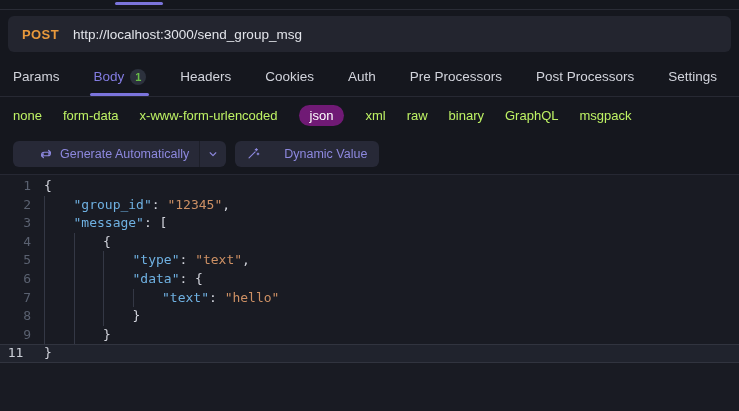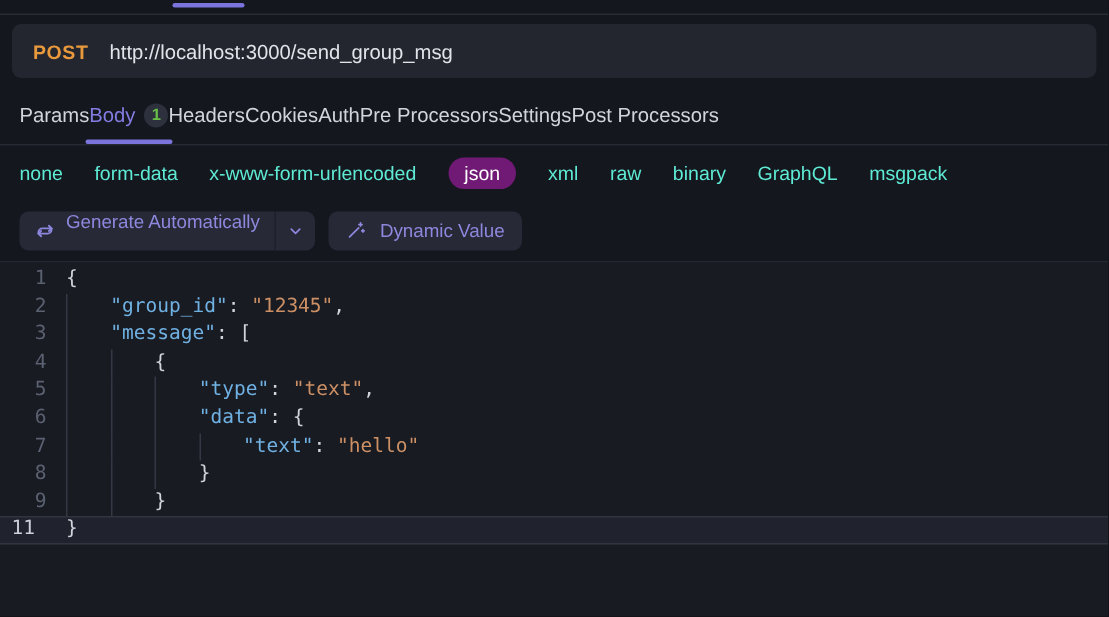--- a/index.html
+++ b/index.html
@@ -15,41 +15,41 @@
   
   .url-row { padding:6px 8px 5px 8px; flex:none; }
   .url-bar {
     height:36px; background:#23252f; border-radius:6px; display:flex; align-items:center;
     padding:0 14px; gap:14px; cursor:text;
   }
   .method { color:#e8993c; font-weight:bold; font-size:13px; letter-spacing:.4px; cursor:pointer; }
   .url { color:#e2e4ea; font-size:13.5px; }
   
   .tabs {
-    height:40px; display:flex; align-items:stretch; 
+    height:40px; display:flex; align-items:stretch; justify-content:space-between;
     padding:0 22px 0 13px; border-bottom:1px solid #272933; flex:none;
   }
   .tab { display:flex; align-items:center; gap:6px; position:relative; font-size:13.5px; color:#d2d4dc; cursor:pointer; white-space:nowrap; }
   .tab.active { color:#837ce2; }
   .tab .underline { position:absolute; left:-3px; right:-3px; bottom:0; height:3px; background:#7b74dc; border-radius:2px; }
   .badge {
     width:16px; height:16px; border-radius:50%; background:#2c313d; color:#68bd47;
     font-size:11px; display:flex; align-items:center; justify-content:center; font-weight:bold;
   }
   
   .btypes { height:36px; display:flex; align-items:center; gap:21px; padding:0 13px; font-size:13px; flex:none; }
-  .btype { color:#5eead4; cursor:pointer; white-space:nowrap; }
+  .btype { color:#bef264; cursor:pointer; white-space:nowrap; }
   .btype.selected { background:#701a75; color:#ffffff; border-radius:20px; padding:3px 11px; }
   
   .toolbar { height:42px; display:flex; align-items:center; gap:9px; padding:0 13px; border-bottom:1px solid #262833; flex:none; }
   .btn, .split-btn { display:flex; align-items:center; background:#272937; border-radius:6px; height:26px; color:#8d88de; font-size:12.5px; cursor:pointer; }
-  .split-main { display:flex; gap:7px; padding:0 10px 0 10px; height:100%; }
+  .split-main { display:flex; align-items:center; gap:7px; padding:0 10px 0 26px; height:100%; }
   .split-sep { width:1px; height:100%; background:#1d1f29; }
   .split-chev { display:flex; align-items:center; padding:0 8px; height:100%; }
-  .btn { gap:9px; padding:0 12px;justify-content:flex-end; }
+  .btn { gap:24px; padding:0 12px;justify-content:flex-end; }
   .icon { display:flex; align-items:center; }
   .icon svg { display:block; }
   
   .editor { flex:1; background:#191b23; font-family:"DejaVu Sans Mono", monospace; font-size:13px; padding-top:2px; cursor:text; overflow:hidden; }
   .code-line { display:flex; line-height:18.6px; height:18.6px; }
   .code-line.active { background:#20232d; box-shadow: inset 0 1px 0 #31343f, inset 0 -1px 0 #31343f; }
   .gutter { flex:none; width:44px; text-align:right; padding-right:13px; color:#5a6170; user-select:none; }
   .code-line.active .gutter { color:#ccd0d8;text-align:center; }
   .code { flex:1; display:flex; white-space:pre; }
   .guide { flex:none; width:29.5px; border-left:1px solid #343845; }
@@ -88,24 +88,24 @@
       <div class="tab">
         <span>Cookies</span>
       </div>
       <div class="tab">
         <span>Auth</span>
       </div>
       <div class="tab">
         <span>Pre Processors</span>
       </div>
       <div class="tab">
-        <span>Settings</span>
+        <span>Post Processors</span>
       </div>
       <div class="tab">
-        <span>Post Processors</span>
+        <span>Settings</span>
       </div>
     </div>
 
   <div class="btypes" id="btypes">
       <div class="btype">none</div>
       <div class="btype">form-data</div>
       <div class="btype">x-www-form-urlencoded</div>
       <div class="btype selected">json</div>
       <div class="btype">xml</div>
       <div class="btype">raw</div>

